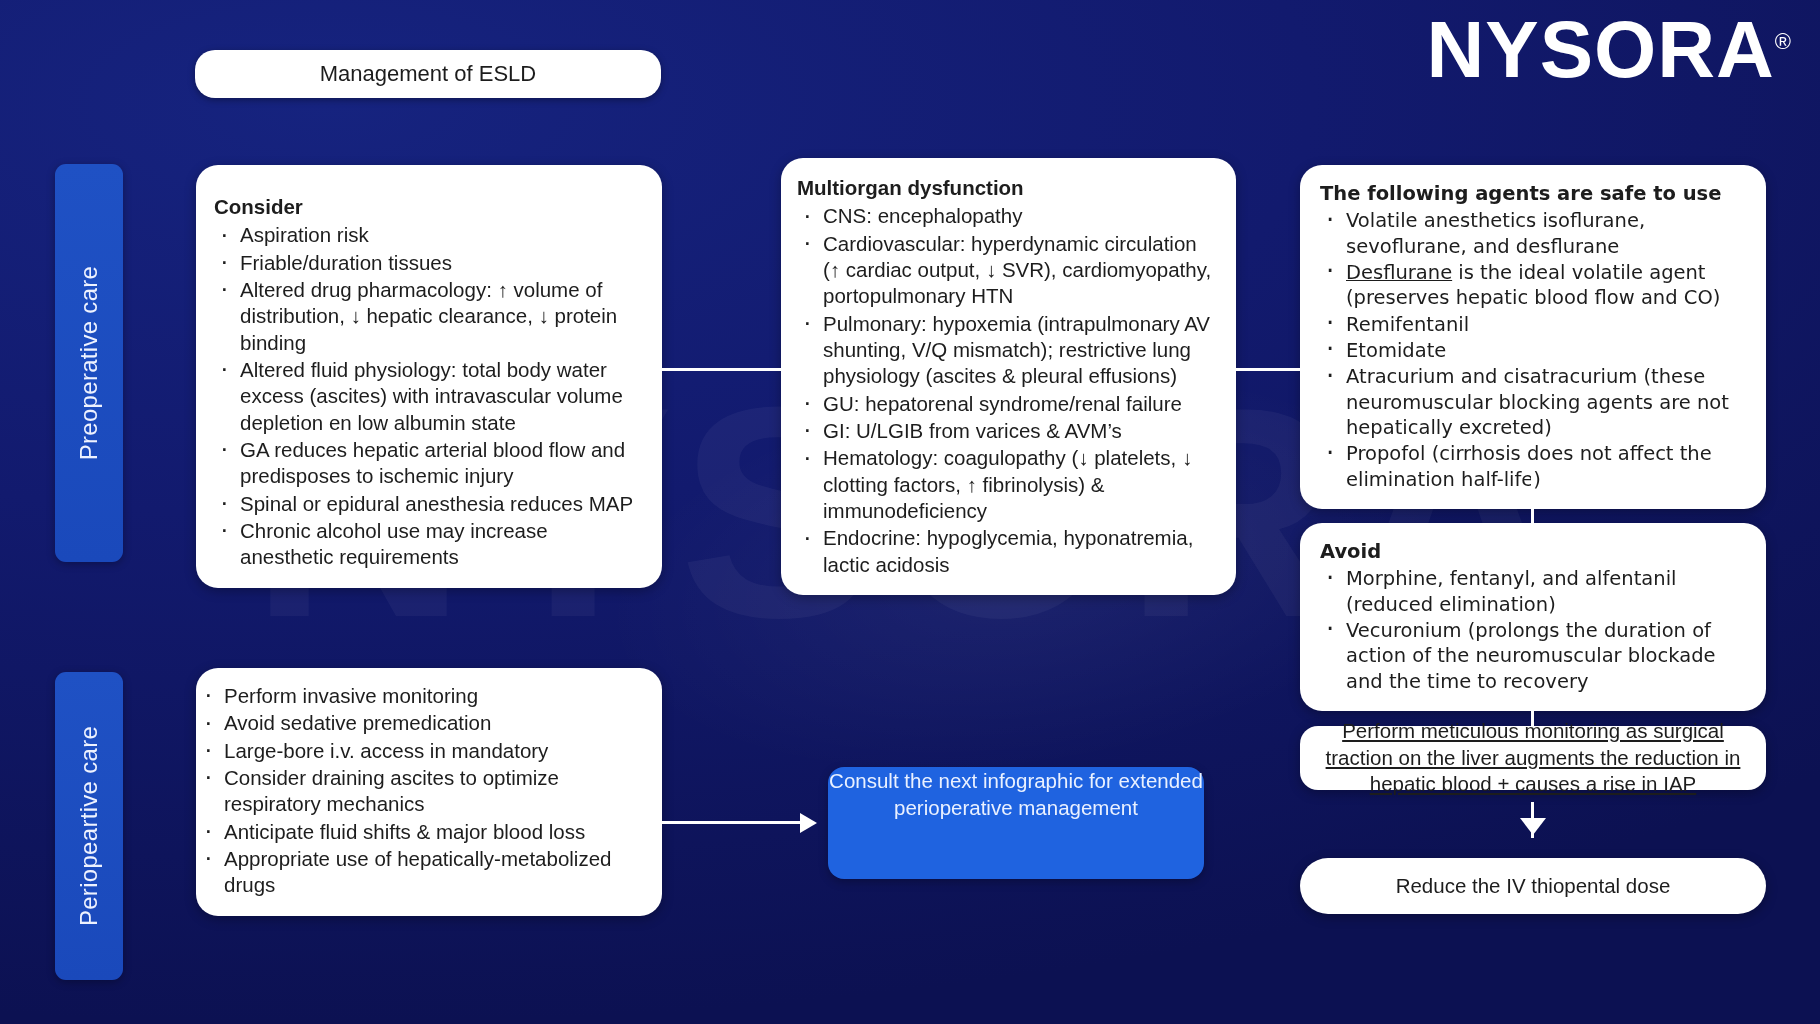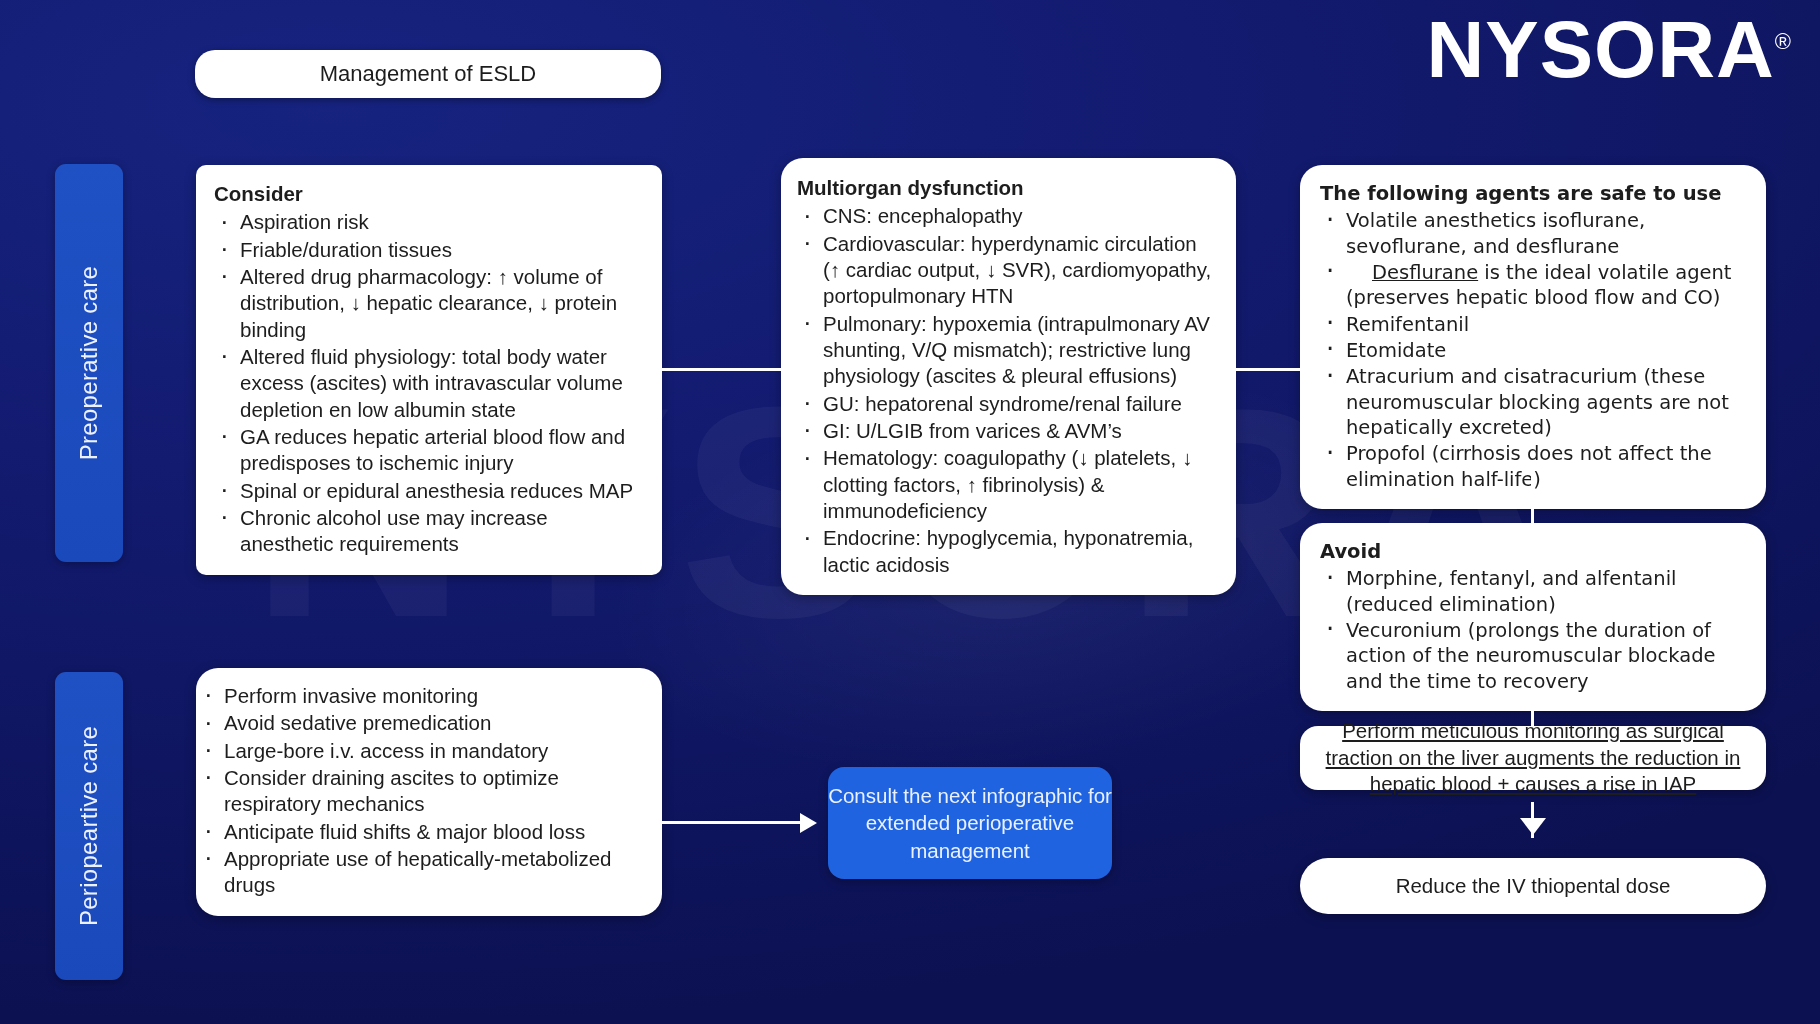--- a/index.html
+++ b/index.html
@@ -134,24 +134,24 @@
   }
   ul.bl > li::before {
     content: "\00B7";
     position: absolute;
     left: 6px;
     top: -0.18em;
     font-size: 26px;
     line-height: 1.285;
     color: #1d1d1d;
   }
-  .u { text-decoration: underline; margin-left: 26px; }
-
-  
-  #card-consider  { left: 196px;  top: 165px; width: 466px; padding: 16px 20px 16px 18px; border-radius: 10px; }
+  .u { text-decoration: underline; }
+
+  
+  #card-consider  { left: 196px;  top: 165px; width: 466px; padding: 29px 20px 16px 18px; }
   #card-multi     { left: 781px;  top: 158px; width: 455px; padding: 17px 18px 16px 16px; }
   #card-safe      { left: 1300px; top: 165px; width: 466px; padding: 16px 20px 16px 20px;
                     font-family: "DejaVu Sans", sans-serif; }
   #card-avoid     { left: 1300px; top: 523px; width: 466px; padding: 16px 20px 16px 20px;
                     font-family: "DejaVu Sans", sans-serif; }
   #card-periop    { left: 196px;  top: 668px; width: 466px; padding: 15px 18px 16px 2px; }
 
   #card-safe .hd, #card-avoid .hd,
   #card-safe ul.bl > li, #card-avoid ul.bl > li { font-size: 19.5px; line-height: 1.30; }
 
@@ -166,26 +166,26 @@
     padding: 12px 22px;
   }
   #card-meticulous { left: 1300px; top: 726px; width: 466px; height: 64px; border-radius: 18px; text-decoration: underline; }
   #card-thiopental { left: 1300px; top: 858px; width: 466px; height: 56px; border-radius: 28px; }
 
   
   #cta {
     position: absolute;
     left: 828px;
     top: 767px;
-    width: 284px;
+    width: 376px;
     height: 112px;
     background: #1f63e0;
     border-radius: 16px;
     display: flex;
-    align-items: center;
+    align-items: flex-start;
     justify-content: center;
     text-align: center;
     color: #eaf1ff;
     font-size: 20.5px;
     line-height: 1.33;
     box-shadow: 0 3px 10px rgba(0,0,0,0.28);
   }
 
   
   .hline {

